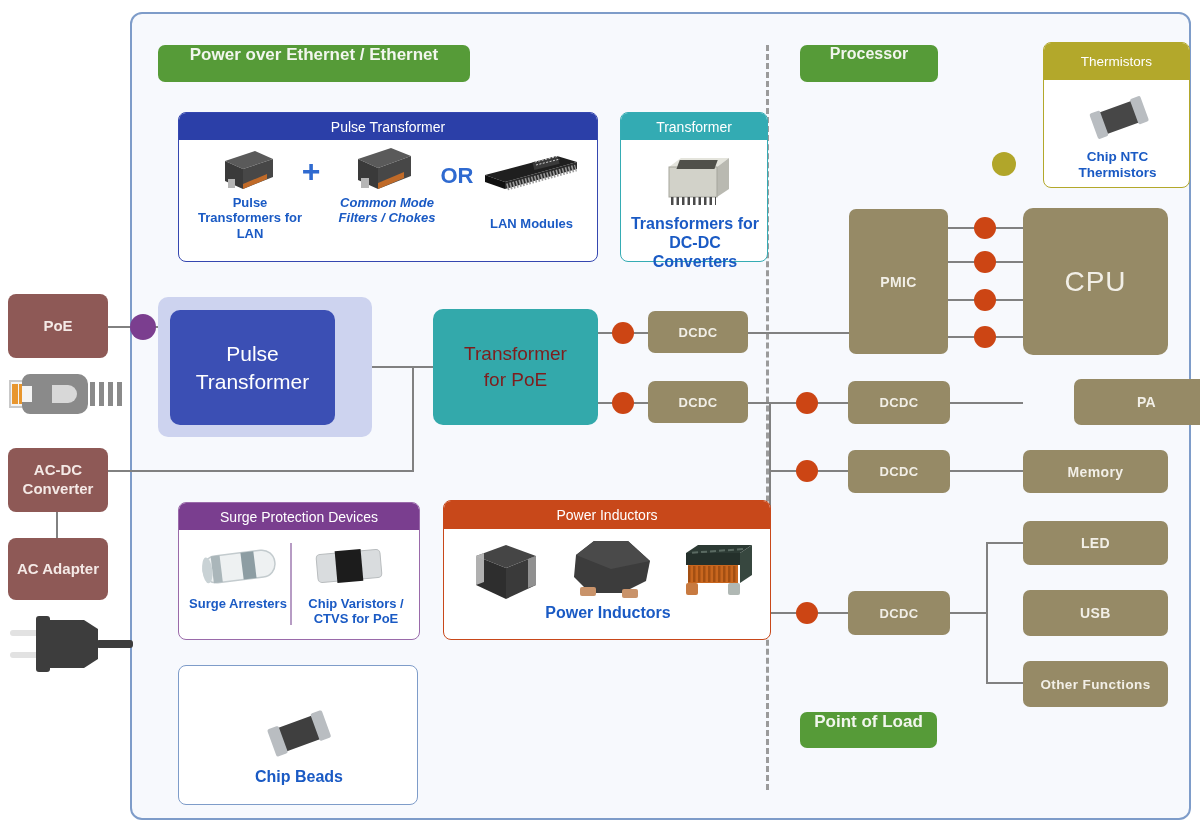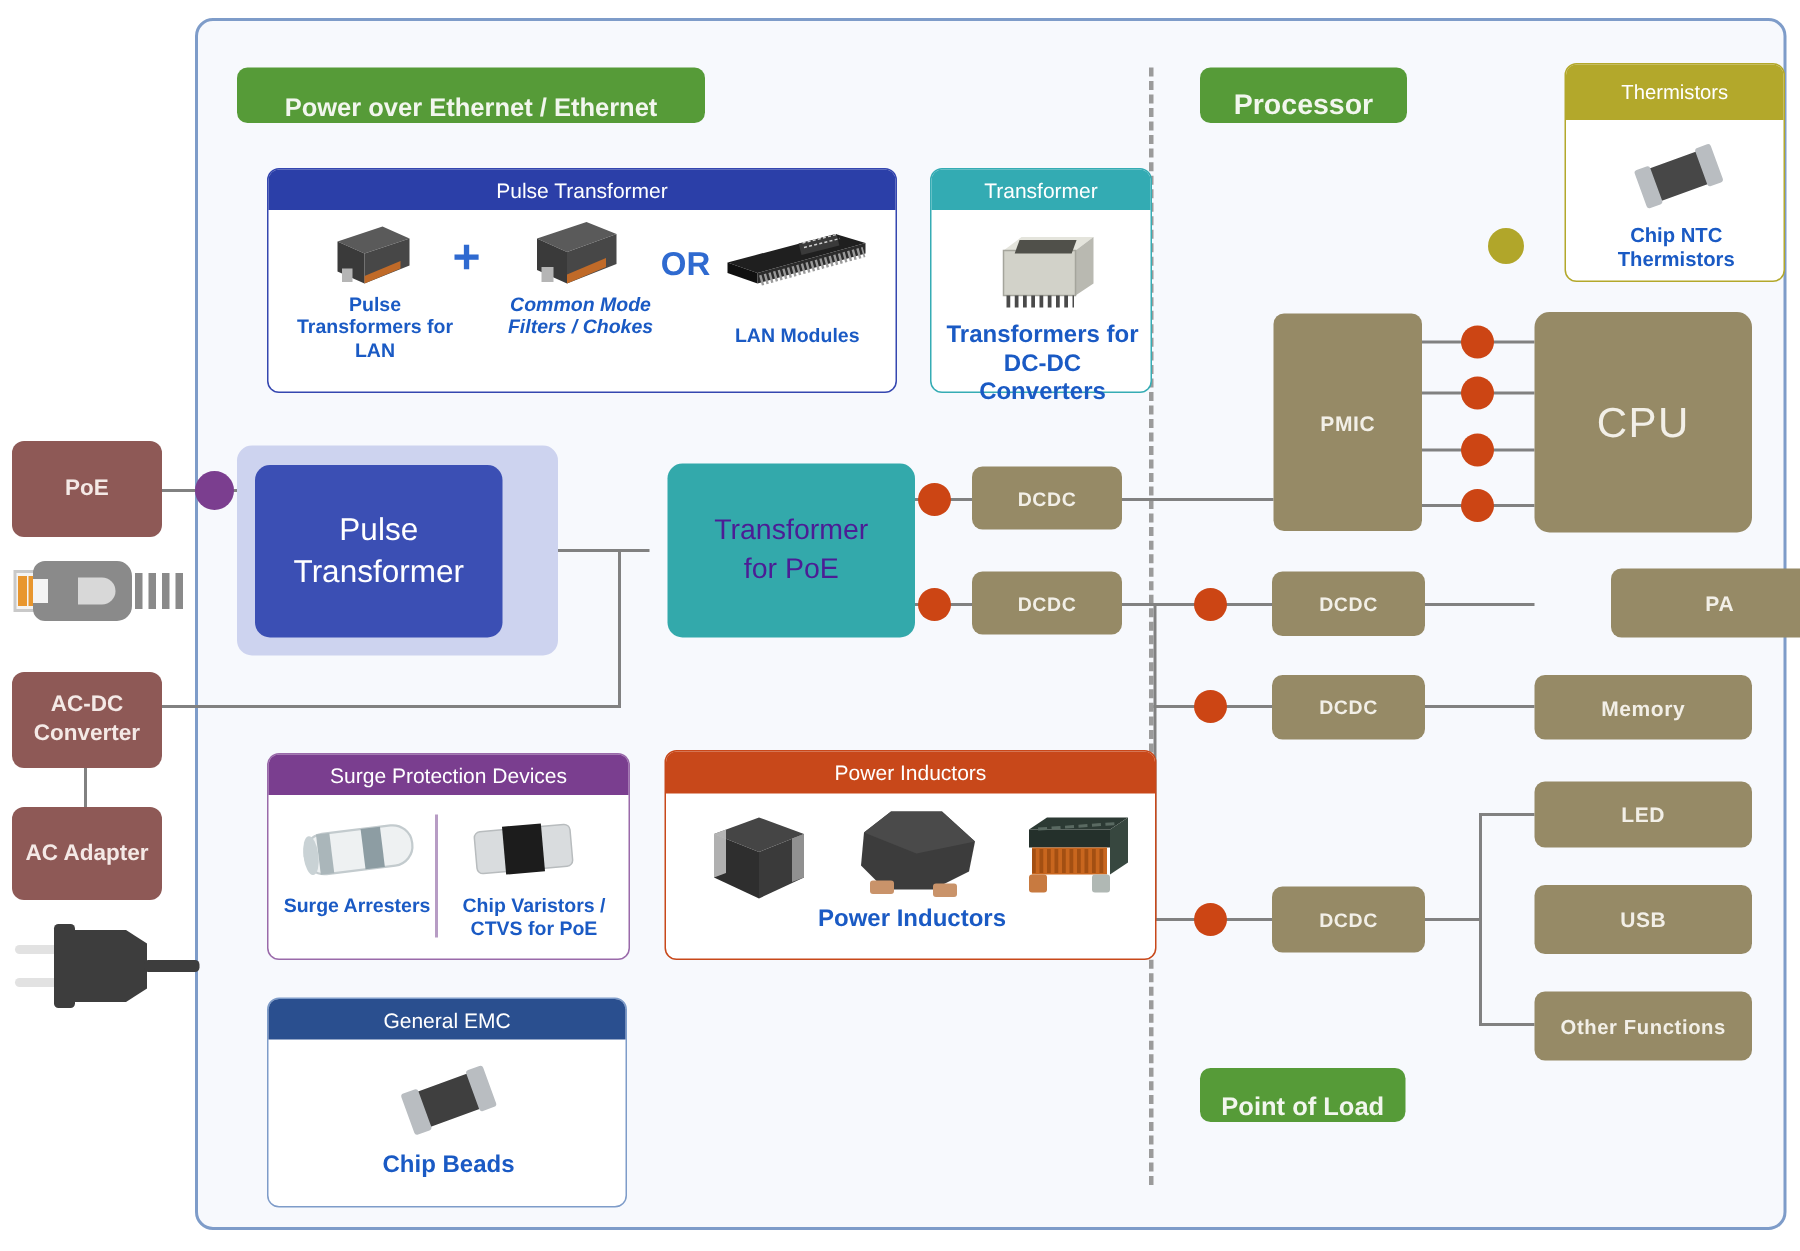--- a/index.html
+++ b/index.html
@@ -10,36 +10,36 @@
   }
   .abs{position:absolute;}
   
   .main-frame{
     left:130px;top:12px;width:1061px;height:808px;
     background:#f7f9fd;border:2px solid #7e9cc9;border-radius:12px;box-sizing:border-box;
   }
   
   .badge{
     background:#569b38;color:#f2f6ee;font-weight:bold;border-radius:7px;
-    display:flex;align-items:flex-end;justify-content:center;text-align:center;
+    display:flex;align-items:flex-start;justify-content:center;text-align:center;
   }
   
   .maroon-box{
     background:#8e5956;color:#f4e9e6;font-weight:bold;font-size:15px;line-height:1.25;
     border-radius:8px;display:flex;align-items:center;justify-content:center;text-align:center;
   }
   
   .kbox{
     background:#968a66;color:#f2efe7;font-weight:bold;font-size:14px;
     border-radius:7px;display:flex;align-items:center;justify-content:center;text-align:center;
     letter-spacing:.4px;
   }
   
   .bluebox{background:#3b4fb4;color:#ffffff;border-radius:10px;display:flex;align-items:center;justify-content:center;text-align:center;font-size:21px;line-height:1.3;}
-  .tealbox{background:#33a9ab;color:#4c1d95;border-radius:10px;display:flex;align-items:center;justify-content:center;text-align:center;font-size:19px;line-height:1.35;margin-left:12px;}
+  .tealbox{background:#33a9ab;color:#7f1d1d;border-radius:10px;display:flex;align-items:center;justify-content:center;text-align:center;font-size:19px;line-height:1.35;}
   .lavender{background:#cdd3ef;border-radius:10px;}
   
   .panel{background:#ffffff;border-radius:8px;box-sizing:border-box;margin-left:20px;}
   .panel-header{
     position:absolute;left:0;top:0;right:0;color:#ffffff;font-size:14px;
     display:flex;align-items:center;justify-content:center;
     border-radius:7px 7px 0 0;
   }
   .plabel{
     color:#1a5ac4;font-size:13px;font-weight:bold;line-height:1.18;text-align:center;
@@ -123,21 +123,21 @@
   <rect x="2" y="22" width="30" height="6" rx="3" fill="#e2e2e2"></rect>
   <rect x="2" y="44" width="30" height="6" rx="3" fill="#e2e2e2"></rect>
   <rect x="28" y="8" width="14" height="56" rx="3" fill="#3d3d3d"></rect>
   <path d="M42,12 h34 l14,9 v30 l-14,9 h-34 z" fill="#3d3d3d"></path>
   <rect x="88" y="32" width="37" height="8" rx="3" fill="#3d3d3d"></rect>
 </svg>
 
 <div class="abs badge" style="left:158px;top:45px;width:312px;height:37px;font-size:17px;">
   <span>Power over Ethernet / Ethernet</span>
 </div>
-<div class="abs badge" style="left:800px;top:45px;width:138px;height:37px;font-size:19px;">
+<div class="abs badge" style="left:800px;top:45px;width:138px;height:37px;font-size:16px;">
   <span>Processor</span>
 </div>
 <div class="abs badge" style="left:800px;top:712px;width:137px;height:36px;font-size:17px;">
   <span>Point of Load</span>
 </div>
 
 <div class="abs panel" style="left:158px;top:112px;width:420px;height:150px;border:1px solid #3547b0;">
   <div class="panel-header" style="height:27px;background:#2b3fa8;">
     <span>Pulse Transformer</span>
   </div>
@@ -295,23 +295,20 @@
     <rect x="12" y="24" width="50" height="18" fill="#c8661e"></rect>
     <line x1="12" y1="33" x2="62" y2="33" stroke="#a34f12" stroke-width="16" stroke-dasharray="2.5,2.5"></line>
     <polygon points="64,12 76,4 76,34 64,42" fill="#37473f"></polygon>
     <rect x="10" y="42" width="12" height="12" rx="2" fill="#c87a40"></rect>
     <rect x="52" y="42" width="12" height="12" rx="2" fill="#b0b8b4"></rect>
   </svg>
   <div class="plabel" style="left:0;top:103px;width:328px;font-size:16px;">Power Inductors</div>
 </div>
 
 <div class="abs panel" style="left:158px;top:665px;width:240px;height:140px;border:1px solid #7e9cc9;">
-  <div class="panel-header" style="height:27px;background:#2a4f8f;">
-    <span>General EMC</span>
-  </div>
   <svg class="abs" style="left:86px;top:38px;" width="68" height="58" viewBox="0 0 68 58">
     <g transform="rotate(-20 34 29)">
       <rect x="8" y="17" width="52" height="25" rx="2" fill="#3f3f3f"></rect>
       <rect x="5" y="15" width="12" height="29" rx="2" fill="#b9bdc1"></rect>
       <rect x="51" y="15" width="12" height="29" rx="2" fill="#b9bdc1"></rect>
     </g>
   </svg>
   <div class="plabel" style="left:0;top:102px;width:240px;font-size:16px;">Chip Beads</div>
 </div>
 

